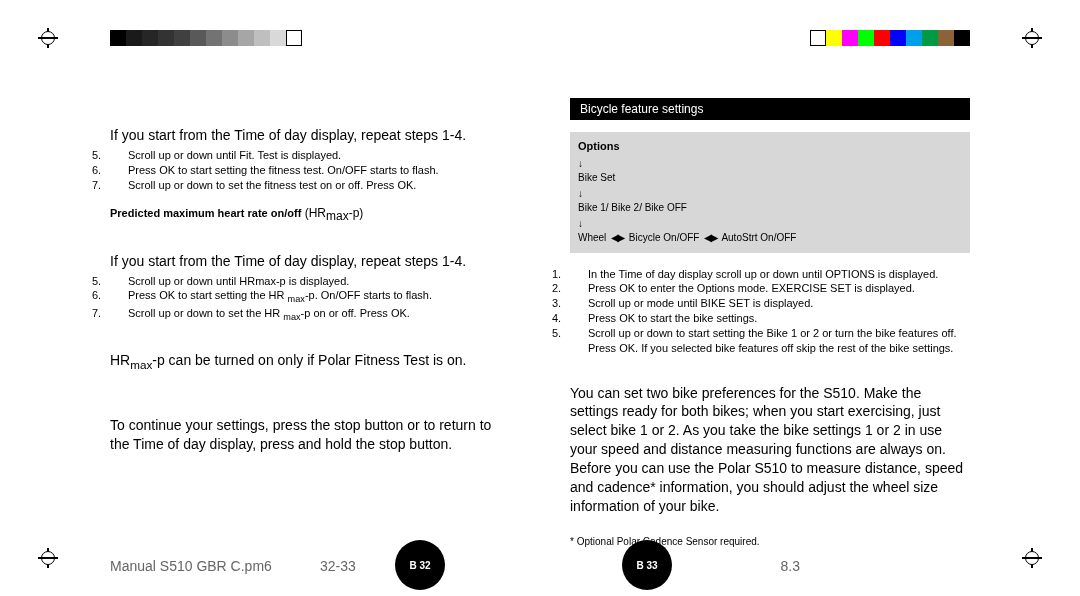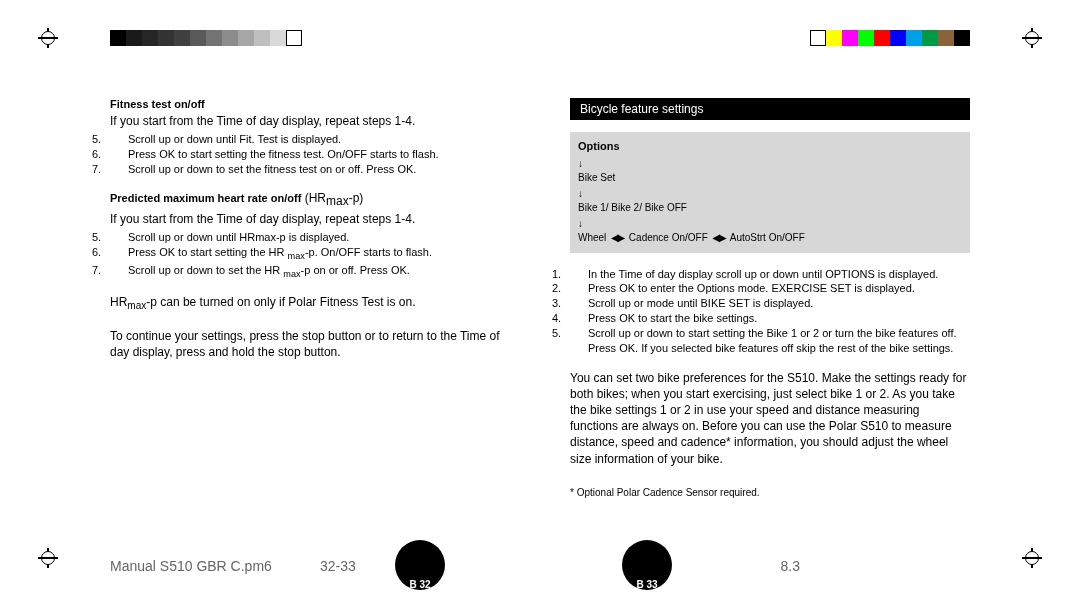--- a/index.html
+++ b/index.html
@@ -63,21 +63,21 @@
     gap: 60px;
   }
   .col { flex: 1; min-width: 0; }
   .col-left { max-width: 400px; }
   .col-right { max-width: 400px; }
 
   h3.bold-heading { font-size: 11px; font-weight: bold; margin-bottom: 3px; }
   .heading-line { font-size: 11px; font-weight: bold; margin-bottom: 3px; }
   .sub { font-weight: normal; font-size: 12px; text-align: right; }
 
-  .para { font-size: 12px; line-height: 1.35; margin-bottom: 3px; }
+  .para { font-size: 14px; line-height: 1.35; margin-bottom: 3px; margin-top: 28px; }
   ol.steps { list-style: none; padding-left: 18px; margin-bottom: 14px; }
   ol.steps li { font-size: 11px; line-height: 1.35; text-indent: -18px; }
   ol.steps li .num { display: inline-block; width: 18px; }
 
   .section-band {
     background: #000;
     color: #fff;
     padding: 4px 10px;
     font-size: 12px;
     margin-bottom: 12px;
@@ -98,21 +98,21 @@
   .page-circle {
     position: absolute;
     bottom: 6px;
     width: 50px; height: 50px;
     background: #000;
     border-radius: 50%;
     color: #fff;
     font-weight: bold;
     font-size: 10px;
     display: flex;
-    align-items: flex-end;
+    align-items: center;
     justify-content: center;
   }
   .pc-left { left: 395px; }
   .pc-right { left: 622px; }
 
   .footer-meta {
     position: absolute;
     bottom: 22px;
     font-size: 14px;
     color: #666;
@@ -161,21 +161,20 @@
     <div style="background: rgb(255, 0, 0);"></div>
     <div style="background: rgb(0, 0, 255);"></div>
     <div style="background: rgb(0, 160, 233);"></div>
     <div style="background: rgb(0, 153, 68);"></div>
     <div style="background: rgb(140, 98, 57);"></div>
     <div style="background: rgb(0, 0, 0);"></div>
   </div>
 
 <div class="content">
   <div class="col col-left">
-    <h3 class="bold-heading">Fitness test on/off</h3>
     <div class="para">If you start from the Time of day display, repeat steps 1-4.</div>
     <ol class="steps">
       <li><span class="num">5.</span><span>Scroll up or down until Fit. Test is displayed.</span></li>
       <li><span class="num">6.</span><span>Press OK to start setting the fitness test. On/OFF starts to flash.</span></li>
       <li><span class="num">7.</span><span>Scroll up or down to set the fitness test on or off. Press OK.</span></li>
     </ol>
 
     <div class="heading-line">
       <span>Predicted maximum heart rate on/off</span><span class="sub"> (HR</span><sub class="sub">max</sub><span class="sub">-p)</span>
     </div>
@@ -199,21 +198,21 @@
     <div class="options-box">
       <div class="opt-title">Options</div>
       <div class="arrow-dn">↓</div>
       <div>Bike Set</div>
       <div class="arrow-dn">↓</div>
       <div>Bike 1/ Bike 2/ Bike OFF</div>
       <div class="arrow-dn">↓</div>
       <div>
         <span>Wheel</span>
         <span class="dbl-arrow">&nbsp;◀▶&nbsp;</span>
-        <span>Cadence On/OFF</span>
+        <span>Bicycle On/OFF</span>
         <span class="dbl-arrow">&nbsp;◀▶&nbsp;</span>
         <span>AutoStrt On/OFF</span>
       </div>
     </div>
 
     <ol class="steps">
       <li><span class="num">1.</span><span>In the Time of day display scroll up or down until OPTIONS is displayed.</span></li>
       <li><span class="num">2.</span><span>Press OK to enter the Options mode. EXERCISE SET is displayed.</span></li>
       <li><span class="num">3.</span><span>Scroll up or mode until BIKE SET is displayed.</span></li>
       <li><span class="num">4.</span><span>Press OK to start the bike settings.</span></li>

